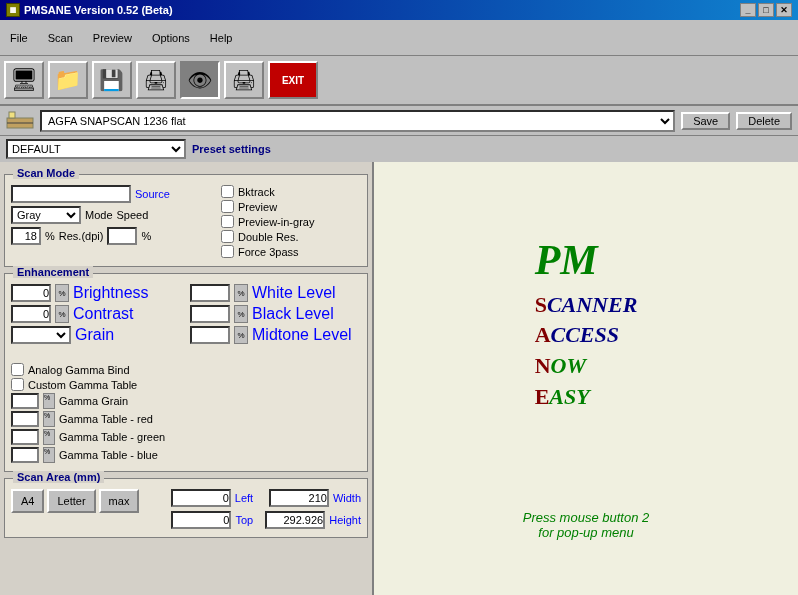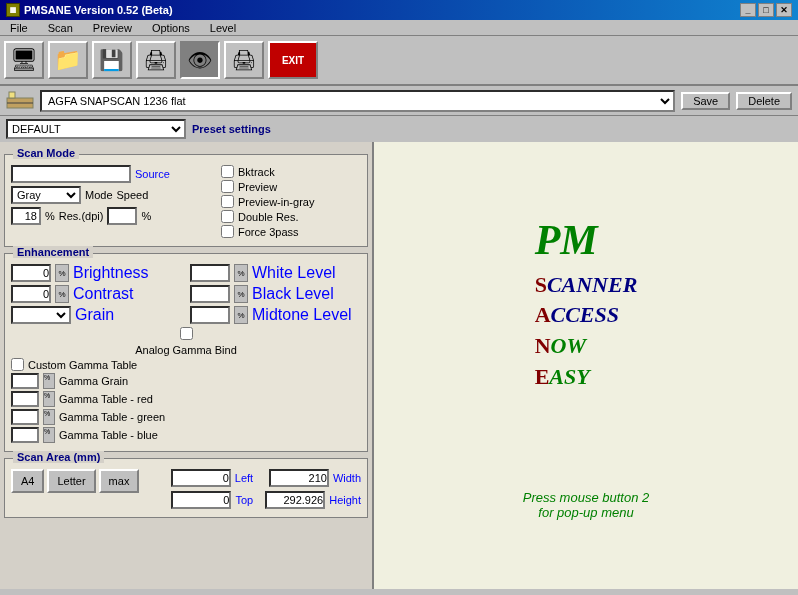--- a/index.html
+++ b/index.html
@@ -26,21 +26,21 @@
       color: black; cursor: pointer;
     }
 
     
     #menubar {
       background: #c0c0c0;
       border-bottom: 1px solid #808080;
       display: flex;
       padding: 2px 4px;
       gap: 8px;
-      height: 16px;
+      height: 36px;
       align-items: center;
     }
     .menu-item {
       padding: 2px 6px;
       cursor: pointer;
       font-size: 11px;
       color: black;
     }
 
     
@@ -316,21 +316,21 @@
     <div class="title-btn">□</div>
     <div class="title-btn">✕</div>
   </div>
 </div>
 
 <div id="menubar">
   <span class="menu-item">File</span>
   <span class="menu-item">Scan</span>
   <span class="menu-item">Preview</span>
   <span class="menu-item">Options</span>
-  <span class="menu-item">Level</span>
+  <span class="menu-item">Help</span>
 </div>
 
 <div id="toolbar">
   <div class="toolbar-btn" style="font-size:22px;">🖥</div>
   <div class="toolbar-btn" style="font-size:22px;">📁</div>
   <div class="toolbar-btn" style="font-size:20px;">💾</div>
   <div class="toolbar-btn" style="font-size:20px;">🖨</div>
   <div class="toolbar-btn active" style="font-size:20px; background:#808080; border-color:#808080 #fff #fff #808080;">👁</div>
   <div class="toolbar-btn" style="font-size:20px;">🖨</div>
   <div class="toolbar-btn" style="background:#c00000; color:white; font-size:10px; font-weight:bold; width:50px;">EXIT</div>
@@ -447,21 +447,21 @@
           <span class="enhance-label">Grain</span>
         </div>
 
         <div class="enhance-field">
           <input type="text" class="enhance-input" style="">
           <span class="spin-btn">%</span>
           <span class="enhance-label">Midtone Level</span>
         </div>
       </div>
 
-      <div class="checkbox-row" style="margin-top:3px;flex-direction:column;">
+      <div class="checkbox-row" style="margin-top:19px;">
         <input type="checkbox" style="">
         <span>Analog Gamma Bind</span>
       </div>
 
       <div class="checkbox-row">
         <input type="checkbox" style="">
         <span>Custom Gamma Table</span>
       </div>
 
       <div>

